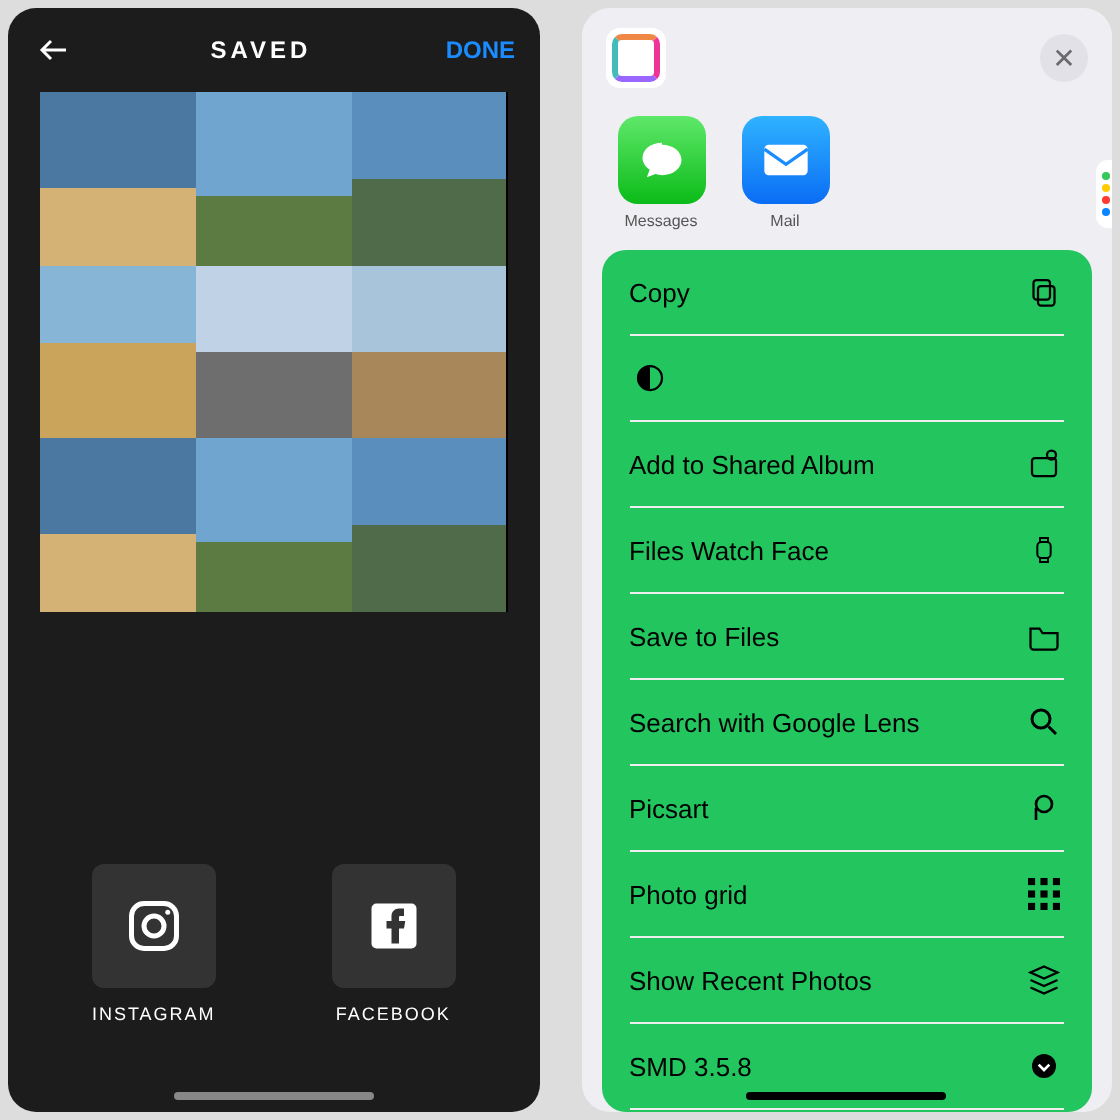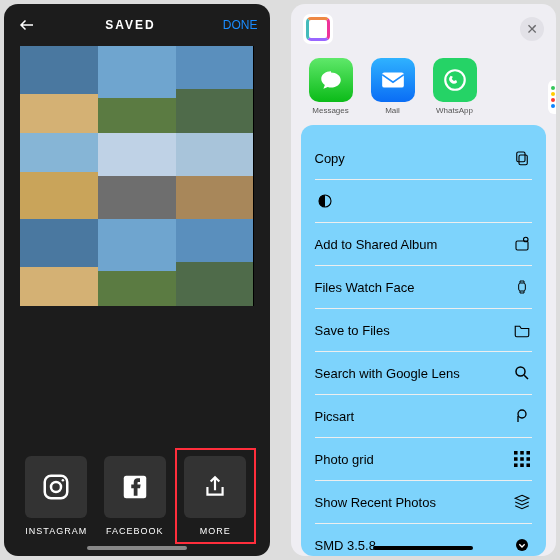--- a/index.html
+++ b/index.html
@@ -4,52 +4,52 @@
 <style>
 html,body{margin:0;padding:0;width:560px;height:560px;font-family:-apple-system,Helvetica,Arial,sans-serif;background:#ddd;overflow:hidden}
 .wrap{display:flex;gap:21px;width:560px;height:560px;padding:4px;box-sizing:border-box}
 .phone{flex:1;height:100%;border-radius:14px;overflow:hidden;position:relative}
 
 .left{background:#1c1c1c;color:#fff;display:flex;flex-direction:column}
 .l-top{display:flex;align-items:center;justify-content:space-between;padding:10px 12px;font-size:12px}
 .back{width:22px;height:22px;display:flex;align-items:center;justify-content:center}
 .back svg{stroke:#fff;stroke-width:2;fill:none}
 .saved{letter-spacing:2px;font-weight:600}
-.done{color:#1a8cff;font-weight:400}
+.done{color:#1a8cff;font-weight:700}
 .collage{margin:0 16px;background:#000;height:260px}
 .collage-row{display:flex;height:33.33%}
 .tile{flex:1;background:linear-gradient(#6ab0e0 50%,#c9a45a 50%);position:relative;overflow:hidden}
 .t1{background:linear-gradient(#4a78a0 55%,#d4b174 55%)}
 .t2{background:linear-gradient(#6fa5cf 60%,#5b7b42 60%)}
 .t3{background:linear-gradient(#5a8fbd 50%,#4f6b4a 50%)}
 .t4{background:linear-gradient(#86b5d6 45%,#c9a45a 45%)}
 .t5{background:linear-gradient(#bfd2e6 50%,#6e6e6e 50%)}
 .t6{background:linear-gradient(#a8c4da 50%,#a8875a 50%)}
-.share-row{display:flex;gap:10px;padding:0 18px;margin-top:auto;margin-bottom:20px}
+.share-row{display:flex;gap:10px;padding:0 18px;margin-top:auto;margin-bottom:44px}
 .share-btn{flex:1;display:flex;flex-direction:column;align-items:center;gap:8px}
 .sq{width:62px;height:62px;background:#333;border-radius:6px;display:flex;align-items:center;justify-content:center}
 .sq svg{stroke:#fff;fill:none;stroke-width:2}
 .share-label{font-size:9px;letter-spacing:1px}
 .hl{border:2px solid #ff2e3c;padding:6px 4px;margin:-8px -4px}
 .homebar{position:absolute;bottom:6px;left:50%;transform:translateX(-50%);width:100px;height:4px;background:#888;border-radius:3px}
 
 .right{background:#efeef3;color:#000;display:flex;flex-direction:column}
 .r-top{display:flex;align-items:center;justify-content:space-between;padding:10px 12px 6px}
 .app-ico{width:30px;height:30px;border-radius:7px;background:#fff;display:flex;align-items:center;justify-content:center}
 .app-ico .inner{width:18px;height:18px;border:3px solid;border-color:#e84 #e39 #96f #4bb;border-radius:5px}
 .close{width:24px;height:24px;border-radius:12px;background:#e2e1e7;display:flex;align-items:center;justify-content:center;font-size:14px;color:#6b6b6e}
 .apps{display:flex;gap:14px;padding:8px 16px 2px;align-items:center}
 .app{display:flex;flex-direction:column;align-items:center;gap:4px;width:48px}
 .ar{width:44px;height:44px;border-radius:10px;display:flex;align-items:center;justify-content:center}
 .msg{background:linear-gradient(#5fe86a,#0bbb18)}
 .mail{background:linear-gradient(#2fb2ff,#0a6df5)}
 .wa{background:#25d366}
 .fbm{background:#fff}
 .app-label{font-size:8px;color:#555}
-.list{margin:8px 10px 0;background:#7dd3fc;border-radius:12px;padding:12px 14px;overflow:hidden}
+.list{margin:8px 10px 0;background:#22c55e;border-radius:12px;padding:0 14px;overflow:hidden}
 .row{display:flex;align-items:center;justify-content:space-between;height:42px;border-bottom:1px solid #eee;font-size:13px}
 .row:last-child{border-bottom:none}
 .ico{width:20px;height:20px;display:flex;align-items:center;justify-content:center}
 .extra{position:absolute;right:-2px;top:76px;width:10px;height:26px;background:#fff;border-radius:6px 0 0 6px;display:flex;flex-direction:column;align-items:center;justify-content:center;gap:2px;padding:4px 0}
 .extra .ed{width:4px;height:4px;border-radius:50%}
 svg{display:block}
 </style>
 </head>
 <body>
 
@@ -95,28 +95,20 @@
       </div>
       <div class="share-btn">
         <div class="sq">
           <svg width="30" height="30" viewBox="0 0 24 24">
               <rect x="3" y="3" width="18" height="18" rx="2" fill="#fff" stroke="none"></rect>
               <path d="M14 8h2V5h-2c-1.7 0-3 1.3-3 3v2H9v3h2v6h3v-6h2l.5-3H14V8.5c0-.3.2-.5.5-.5" fill="#333" stroke="none"></path>
             </svg>
         </div>
         <div class="share-label">FACEBOOK</div>
       </div>
-      <div class="share-btn hl">
-        <div class="sq">
-          <svg width="26" height="26" viewBox="0 0 24 24">
-              <path d="M12 3v12M8 7l4-4 4 4M5 12v7h14v-7"></path>
-            </svg>
-        </div>
-        <div class="share-label">MORE</div>
-      </div>
     </div>
     <div class="homebar"></div>
   </div>
 
   <div class="phone right">
     <div class="r-top">
       <div class="app-ico">
           <div class="inner"></div>
         </div>
       <div class="close">✕</div>
@@ -131,29 +123,20 @@
         <div class="app-label">Messages</div>
       </div>
       <div class="app">
         <div class="ar mail">
           <svg width="26" height="20" viewBox="0 0 24 18">
               <rect x="2" y="2" width="20" height="14" rx="2" fill="#fff"></rect>
               <path d="M2 4l10 7L22 4" stroke="#1a8cff" stroke-width="1.5" fill="none"></path>
             </svg>
         </div>
         <div class="app-label">Mail</div>
-      </div>
-      <div class="app">
-        <div class="ar wa">
-          <svg width="26" height="26" viewBox="0 0 24 24">
-              <circle cx="12" cy="12" r="9" fill="none" stroke="#fff" stroke-width="2"></circle>
-              <path d="M8 14c2 2 4 2 6 0l-1-2-2 1-2-2 1-2-2-1c-2 2-2 4 0 6z" fill="#fff"></path>
-            </svg>
-        </div>
-        <div class="app-label">WhatsApp</div>
       </div>
     </div>
     <div class="extra">
       <div class="ed" style="background:#34c759"></div>
       <div class="ed" style="background:#ffcc00"></div>
       <div class="ed" style="background:#ff3b30"></div>
       <div class="ed" style="background:#0a84ff"></div>
     </div>
     <div class="list">
       <div class="row">

